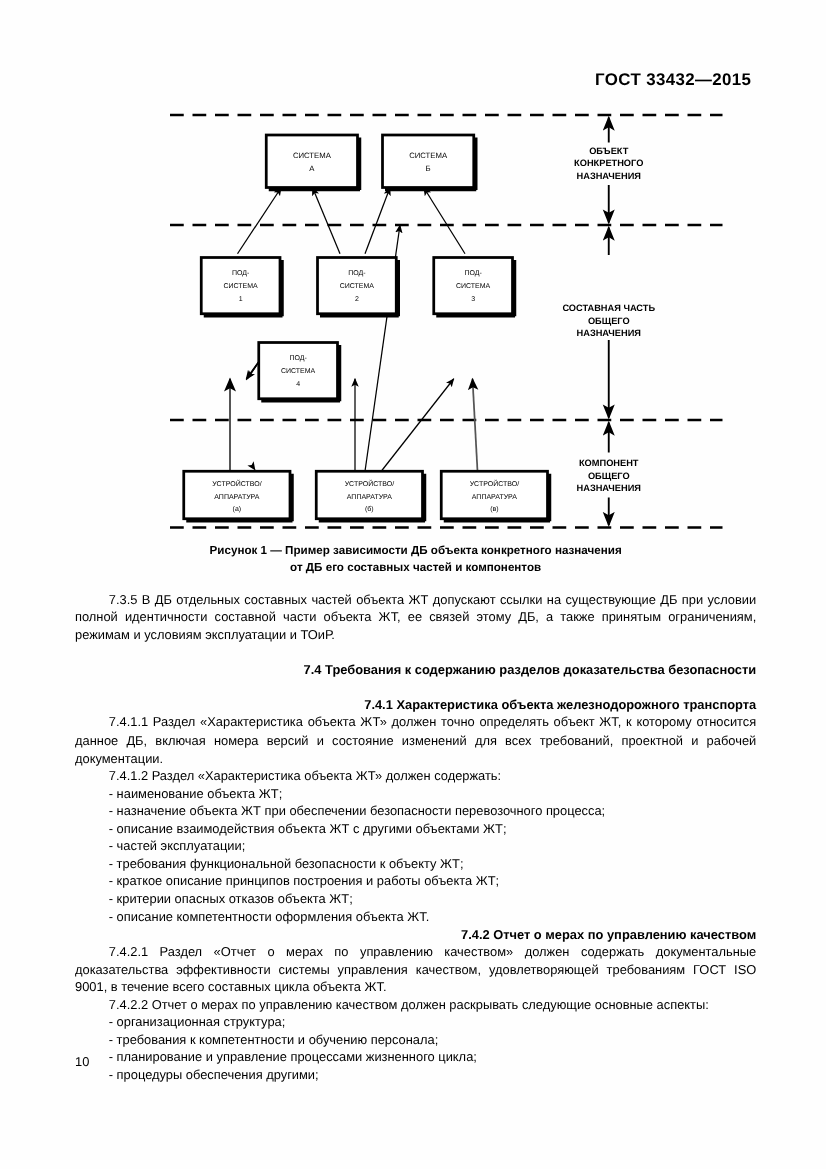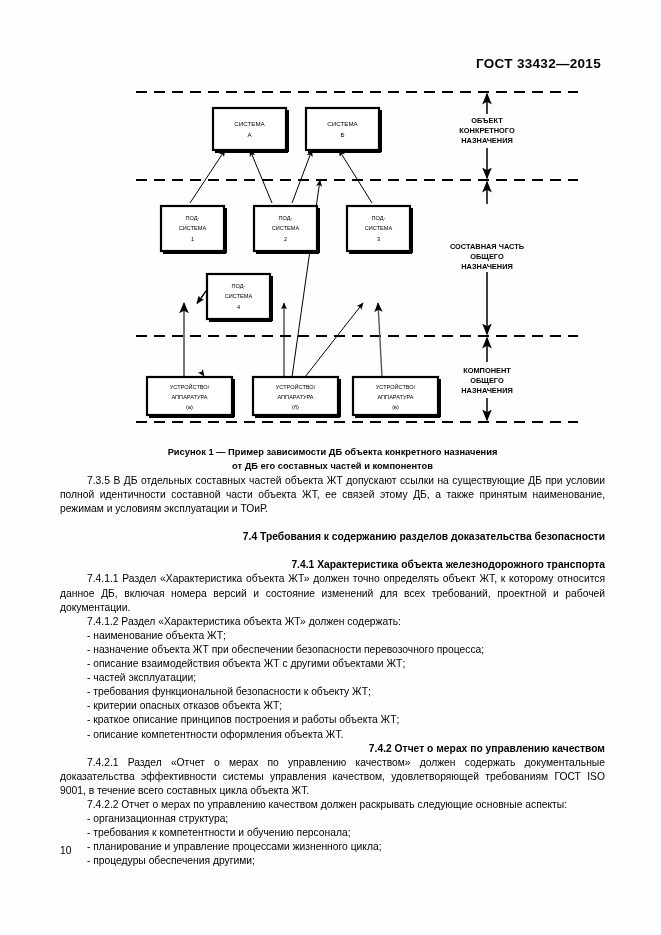--- a/index.html
+++ b/index.html
@@ -48,21 +48,20 @@
 
   .fig-caption {
     position: absolute;
     left: 60px;
     top: 434px;
     width: 545px;
     text-align: center;
     font-size: 9.3px;
     font-weight: bold;
     line-height: 13.5px;
-    margin-top: 12px;
   }
 
   
   .body-text {
     position: absolute;
     left: 60px;
     top: 474px;
     width: 545px;
     font-size: 10.3px;
     line-height: 14.1px;
@@ -267,34 +266,34 @@
 
     </svg>
   </div>
 
   <div class="fig-caption">
     <div>Рисунок 1 — Пример зависимости ДБ объекта конкретного назначения</div>
     <div>от ДБ его составных частей и компонентов</div>
   </div>
 
   <div class="body-text">
-    <p class="para">7.3.5 В ДБ отдельных составных частей объекта ЖТ допускают ссылки на существующие ДБ при условии полной идентичности составной части объекта ЖТ, ее связей этому ДБ, а также принятым наименование, режимам и условиям эксплуатации и ТОиР.</p>
+    <p class="para">7.3.5 В ДБ отдельных составных частей объекта ЖТ допускают ссылки на существующие ДБ при условии полной идентичности составной части объекта ЖТ, ее связей этому ДБ, а также принятым ограничениям, режимам и условиям эксплуатации и ТОиР.</p>
     <div class="spacer"></div>
     <p class="heading">7.4 Требования к содержанию разделов доказательства безопасности</p>
     <div class="spacer"></div>
     <p class="heading">7.4.1 Характеристика объекта железнодорожного транспорта</p>
     <p class="para">7.4.1.1 Раздел «Характеристика объекта ЖТ» должен точно определять объект ЖТ, к которому относится данное ДБ, включая номера версий и состояние изменений для всех требований, проектной и рабочей документации.</p>
     <p class="para nojust">7.4.1.2 Раздел «Характеристика объекта ЖТ» должен содержать:</p>
     <p class="dash-item">- наименование объекта ЖТ;</p>
     <p class="dash-item">- назначение объекта ЖТ при обеспечении безопасности перевозочного процесса;</p>
     <p class="dash-item">- описание взаимодействия объекта ЖТ с другими объектами ЖТ;</p>
     <p class="dash-item">- частей эксплуатации;</p>
     <p class="dash-item">- требования функциональной безопасности к объекту ЖТ;</p>
+    <p class="dash-item">- краткое описание принципов построения и работы объекта ЖТ;</p>
     <p class="dash-item">- критерии опасных отказов объекта ЖТ;</p>
-    <p class="dash-item">- краткое описание принципов построения и работы объекта ЖТ;</p>
     <p class="dash-item">- описание компетентности оформления объекта ЖТ.</p>
     <p class="heading">7.4.2 Отчет о мерах по управлению качеством</p>
     <p class="para">7.4.2.1 Раздел «Отчет о мерах по управлению качеством» должен содержать документальные доказательства эффективности системы управления качеством, удовлетворяющей требованиям ГОСТ ISO 9001, в течение всего составных цикла объекта ЖТ.</p>
     <p class="para nojust">7.4.2.2 Отчет о мерах по управлению качеством должен раскрывать следующие основные аспекты:</p>
     <p class="dash-item">- организационная структура;</p>
     <p class="dash-item">- требования к компетентности и обучению персонала;</p>
     <p class="dash-item">- планирование и управление процессами жизненного цикла;</p>
     <p class="dash-item">- процедуры обеспечения другими;</p>
   </div>
 

